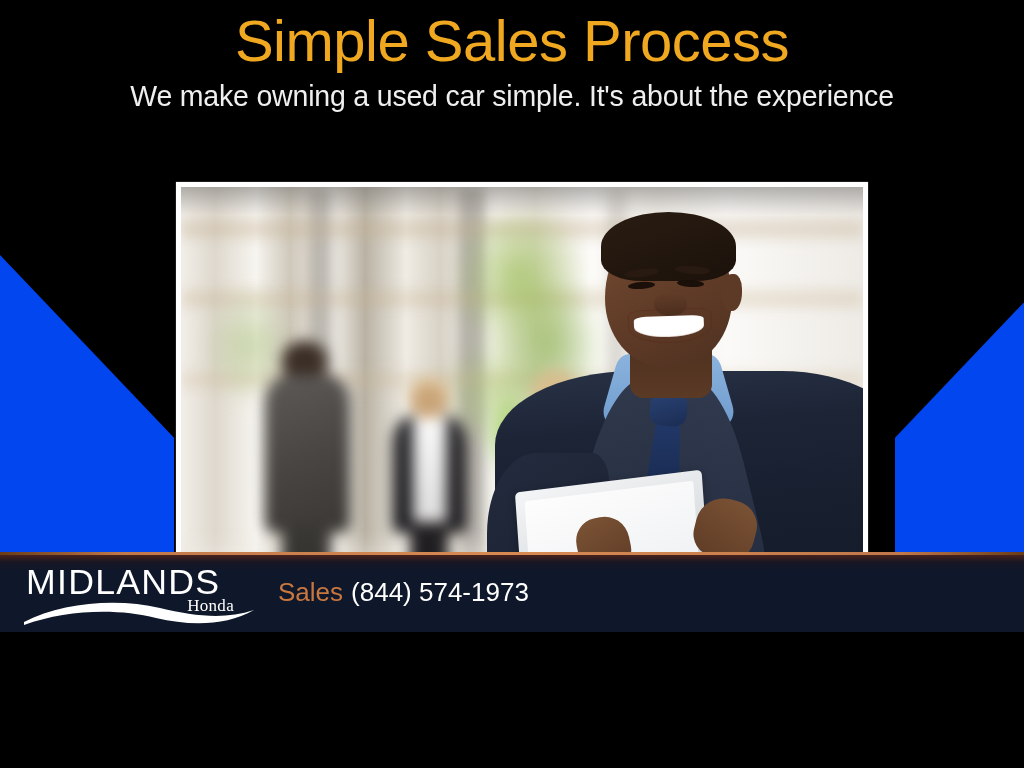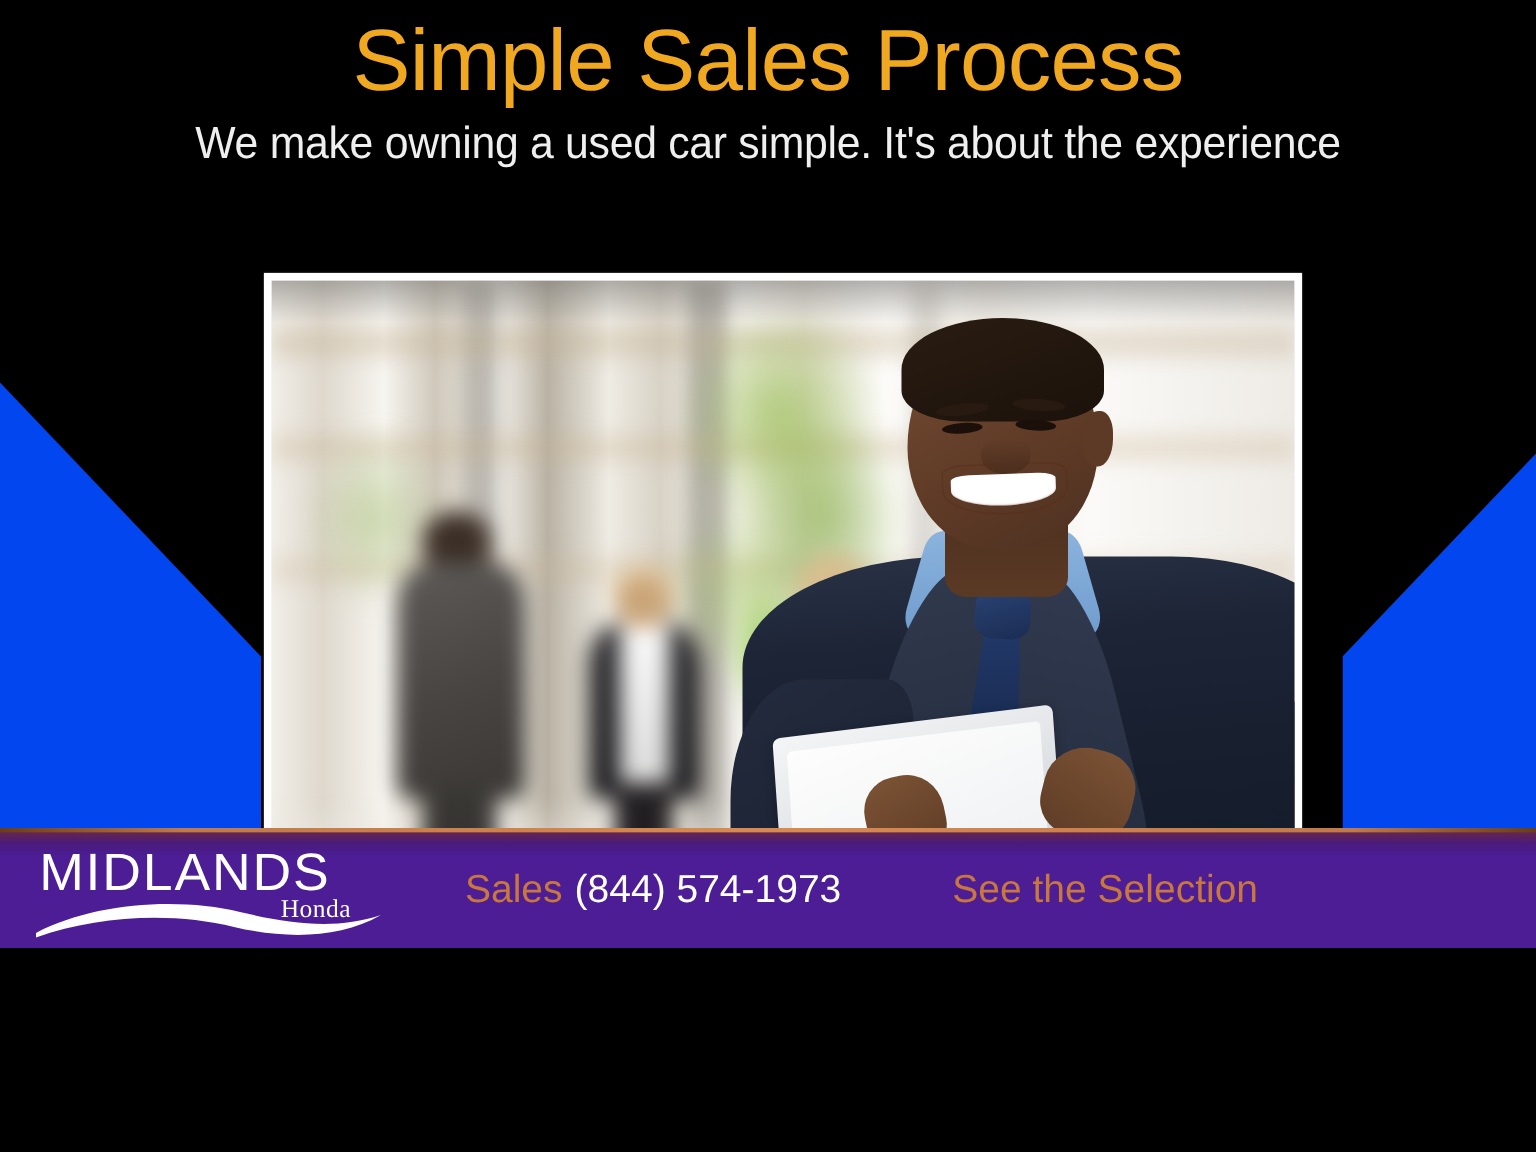--- a/index.html
+++ b/index.html
@@ -480,21 +480,21 @@
     border-radius: 3px;
   }
 
   
   .footer {
     position: absolute;
     left: 0;
     bottom: 0;
     width: 1024px;
     height: 80px;
-    background: #4c1d95;
+    background: #0f172a;
     z-index: 50;
   }
   .footer-rule {
     position: absolute;
     left: 0; top: 0;
     width: 1024px; height: 3px;
     background: linear-gradient(90deg, #6a3c18 0%, #c1794a 12%, #d88a52 50%, #c1794a 88%, #6a3c18 100%);
   }
   .footer-glow {
     position: absolute;
@@ -549,21 +549,21 @@
     height: 30px;
   }
 
   .footer-contact {
     display: flex;
     align-items: baseline;
     margin-left: 20px;
     flex: 1 1 auto;
     white-space: nowrap;
   }
-  .contact-item { display: flex; align-items: flex-end; margin-left: 32px; }
+  .contact-item { display: flex; align-items: flex-end; }
   .contact-label {
     font-family: "Liberation Sans", sans-serif;
     font-size: 26px;
     font-weight: 400;
     color: #C8773F;
     letter-spacing: 0px;
   }
   .contact-value {
     font-family: "Liberation Sans", sans-serif;
     font-size: 26px;
@@ -666,19 +666,18 @@
         </svg>
       </div>
 
       <div class="footer-contact">
         <div class="contact-item">
           <span class="contact-label">Sales</span>
           <span class="contact-value">(844) 574-1973</span>
         </div>
         <div class="contact-gap"></div>
         <div class="contact-item">
-          <span class="contact-label">See the Selection</span>
         </div>
       </div>
     </div>
   </div>
 
 </div>
 
 </body></html>

